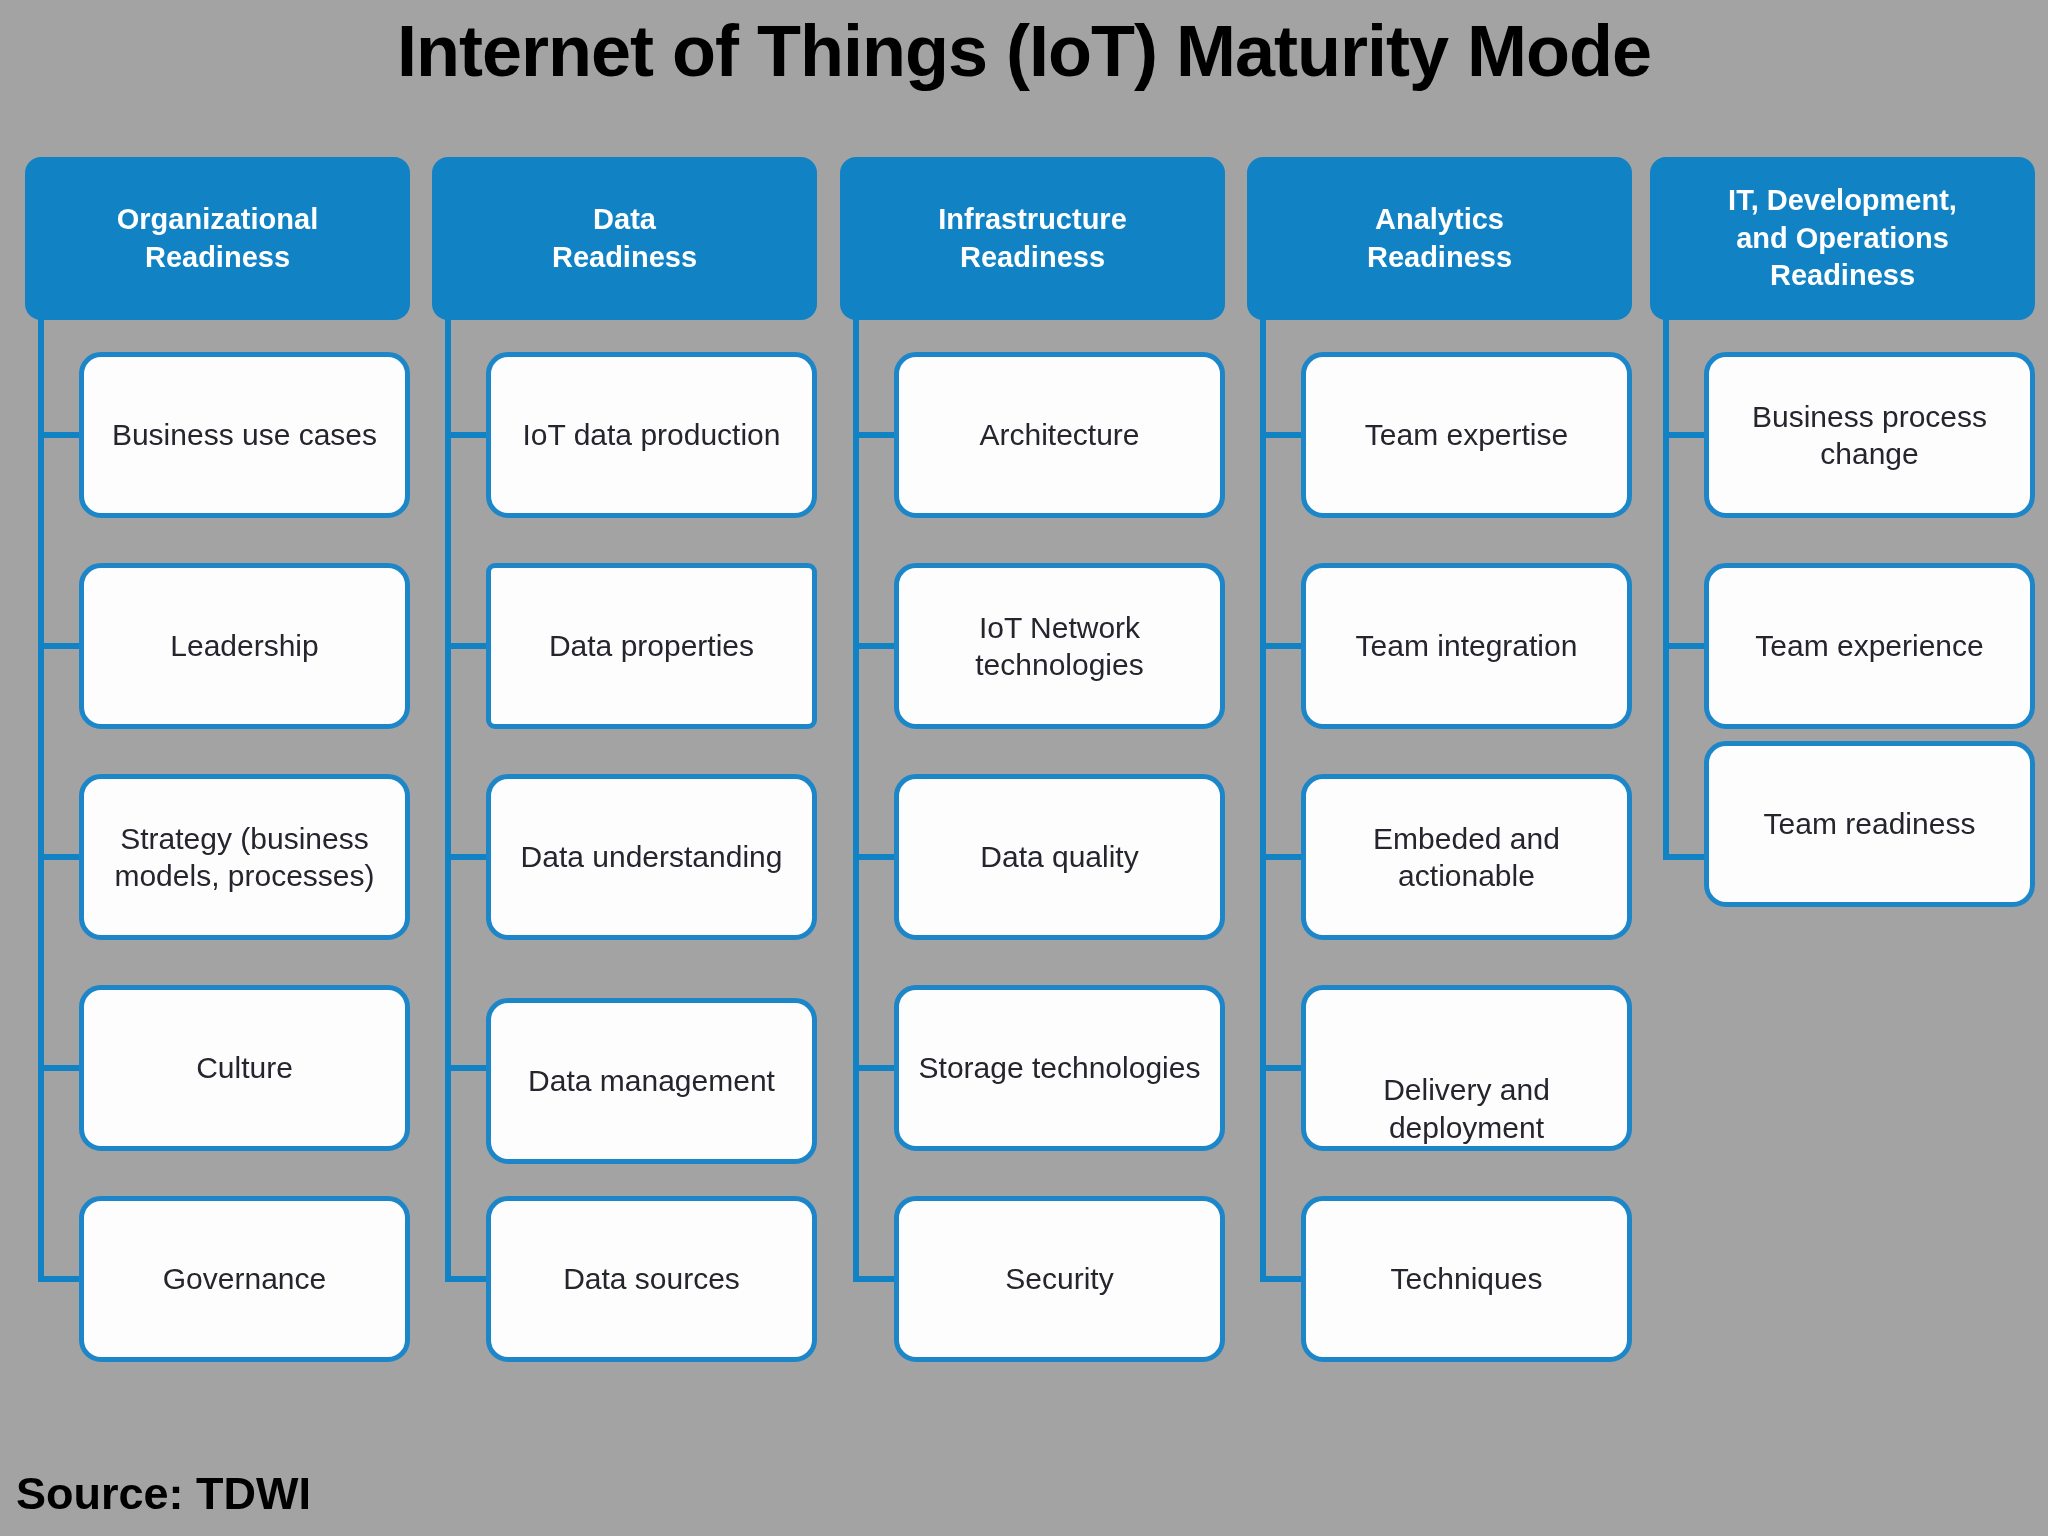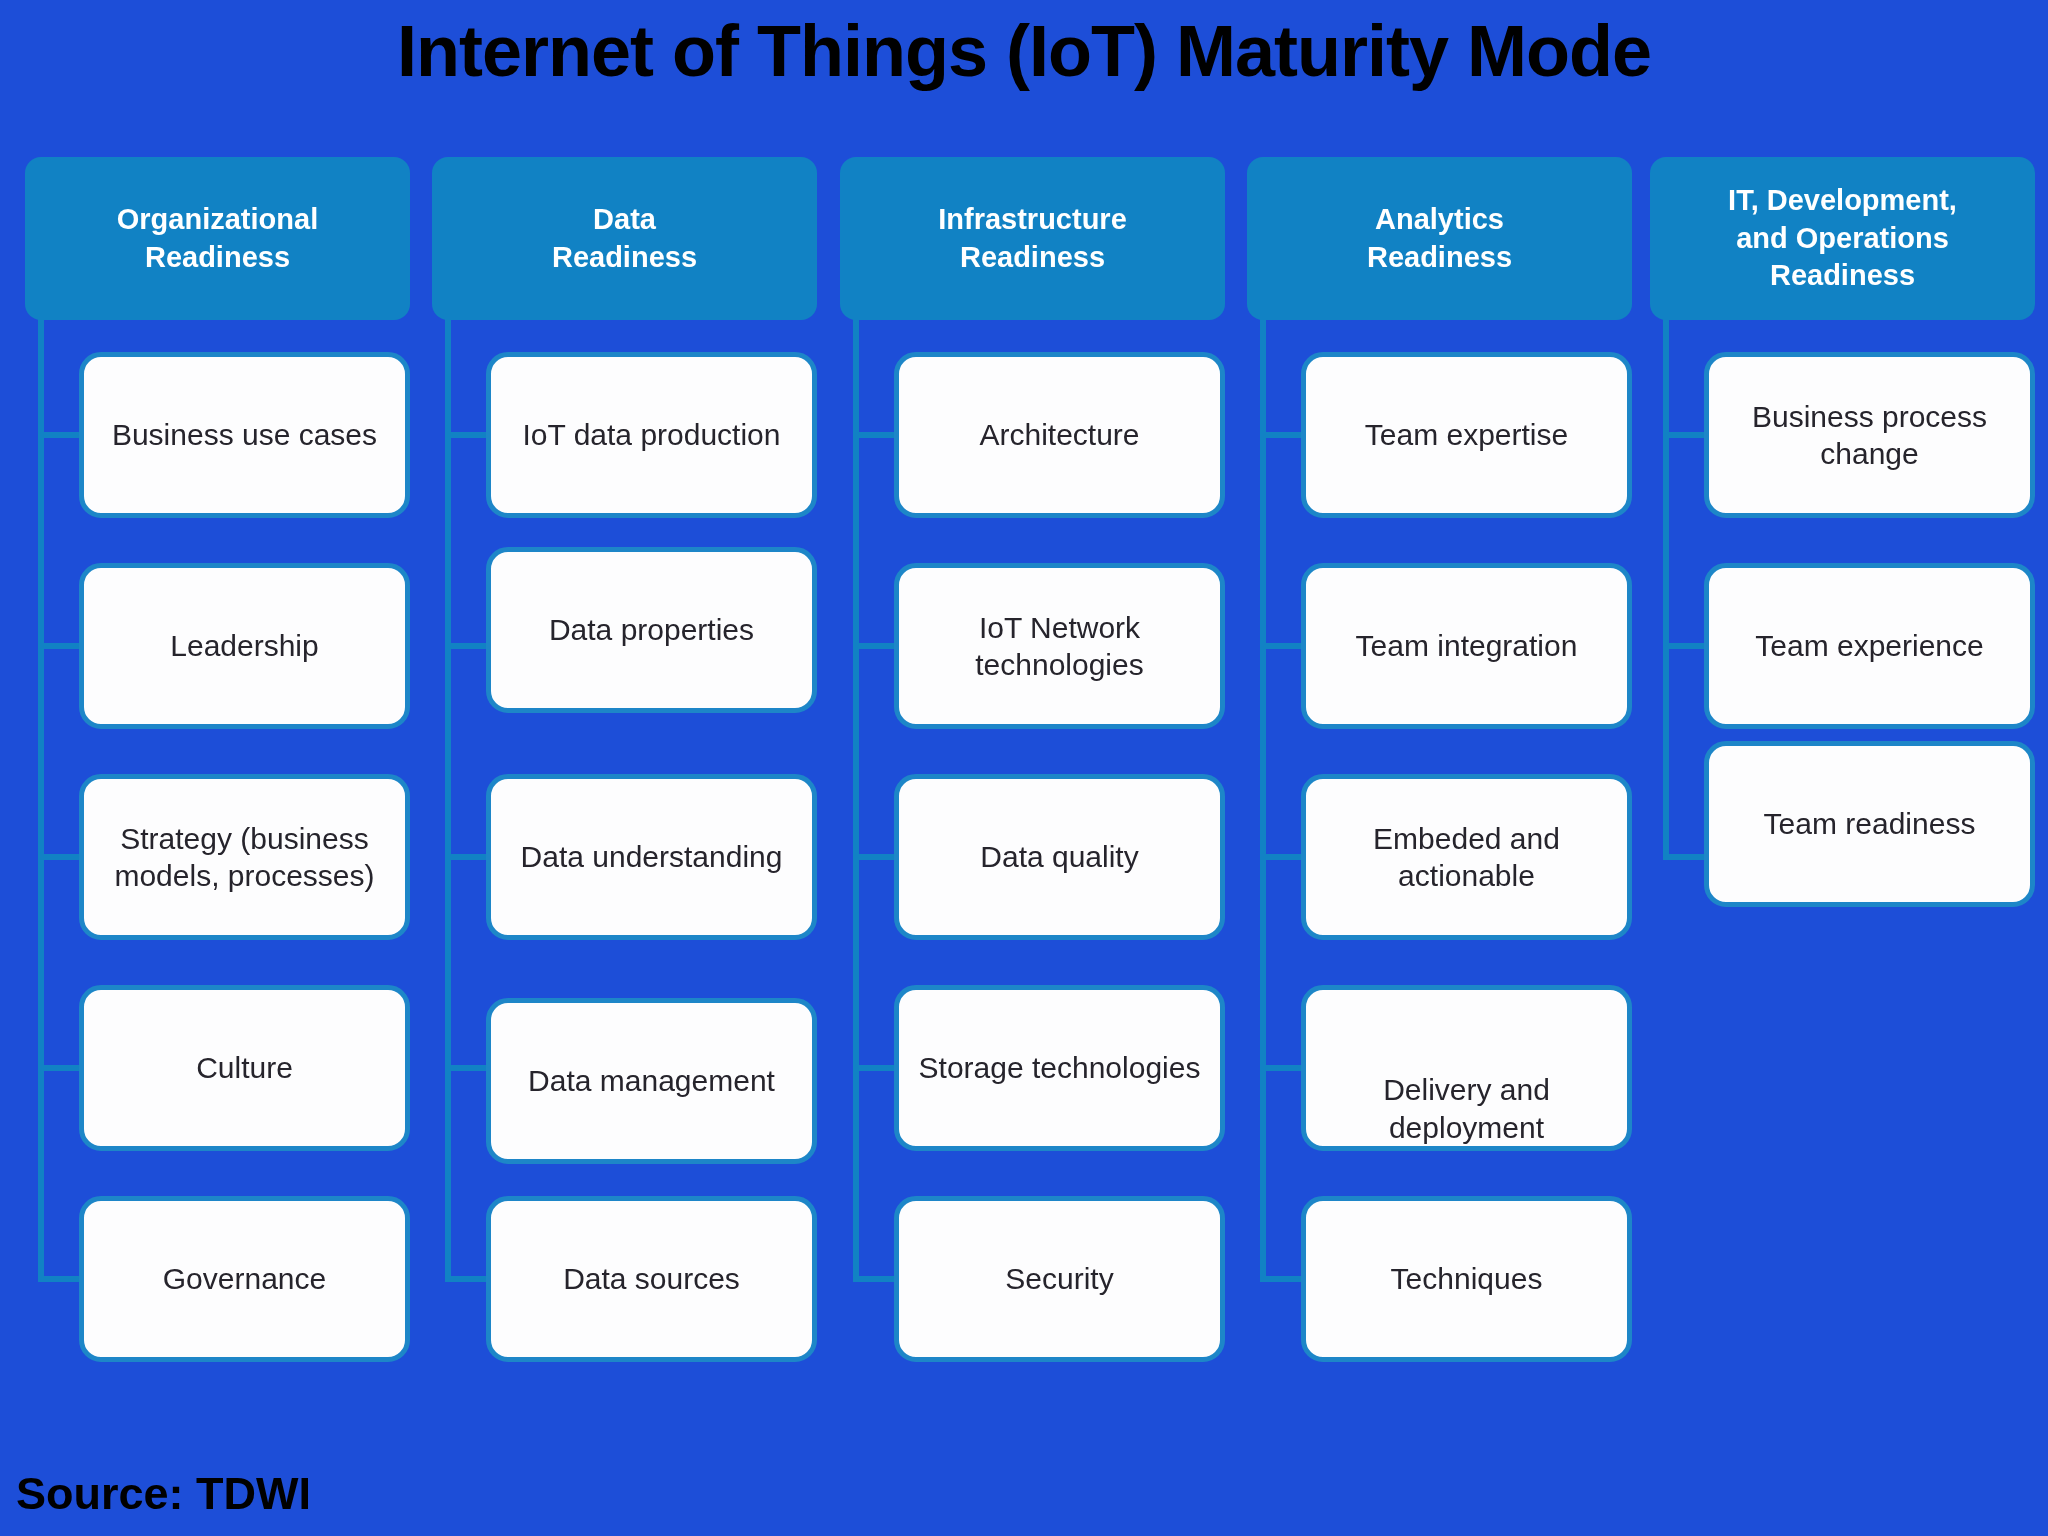--- a/index.html
+++ b/index.html
@@ -5,21 +5,21 @@
   html, body {
     margin: 0;
     padding: 0;
     background: #ffffff;
     font-family: "Liberation Sans", sans-serif;
   }
   .canvas {
     position: relative;
     width: 2048px;
     height: 1536px;
-    background: #1d4ed8;
+    background: #a3a3a3;
     overflow: hidden;
   }
   .page-title {
     position: absolute;
     top: 10px;
     left: 0;
     width: 2048px;
     margin: 0;
     text-align: center;
     font-size: 72px;
@@ -129,21 +129,21 @@
       </div>
       <div class="column" style="left: 432px; width: 385px;">
         <div class="col-header">Data
 Readiness</div>
         <div class="vline" style="height: 967px;"></div>
         <div class="hline" style="top: 275px;"></div>
         <div class="item-box" style="top: 195px;">
           <span class="item-label">IoT data production</span>
         </div>
         <div class="hline" style="top: 486px;"></div>
-        <div class="item-box" style="top: 390px;">
+        <div class="item-box" style="top: 406px; border-radius: 9px;">
           <span class="item-label">Data properties</span>
         </div>
         <div class="hline" style="top: 697px;"></div>
         <div class="item-box" style="top: 617px;">
           <span class="item-label">Data understanding</span>
         </div>
         <div class="hline" style="top: 908px;"></div>
         <div class="item-box" style="top: 828px; margin-top: 13px;">
           <span class="item-label">Data management</span>
         </div>

